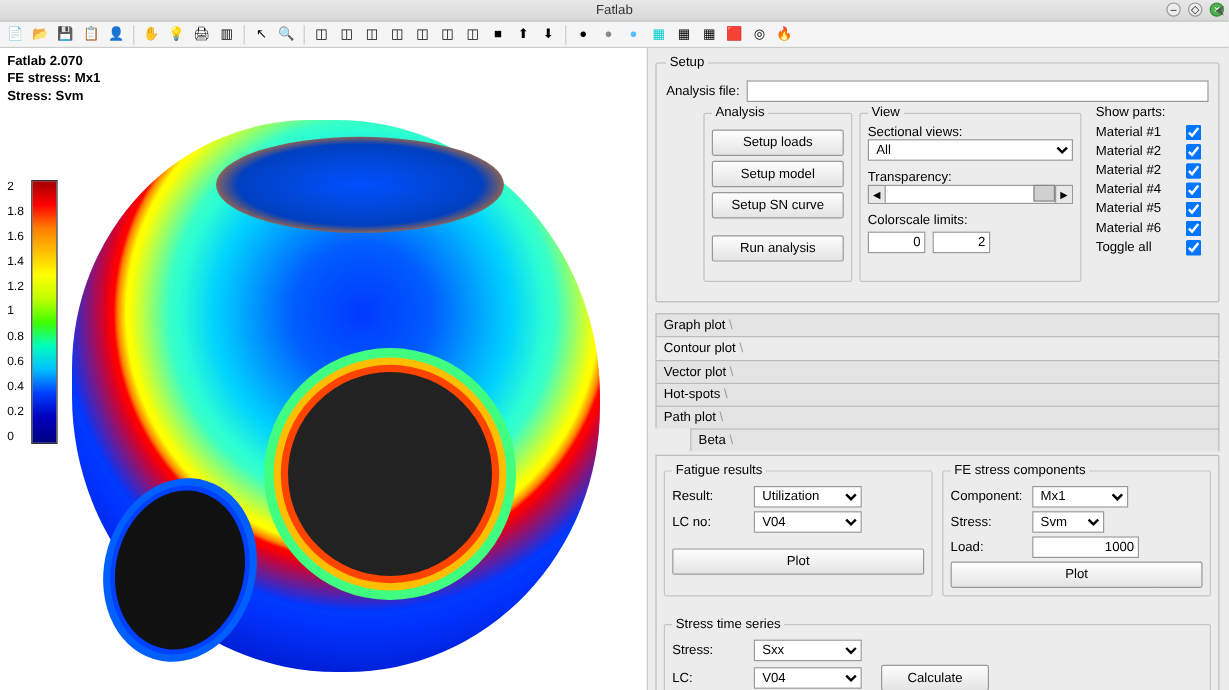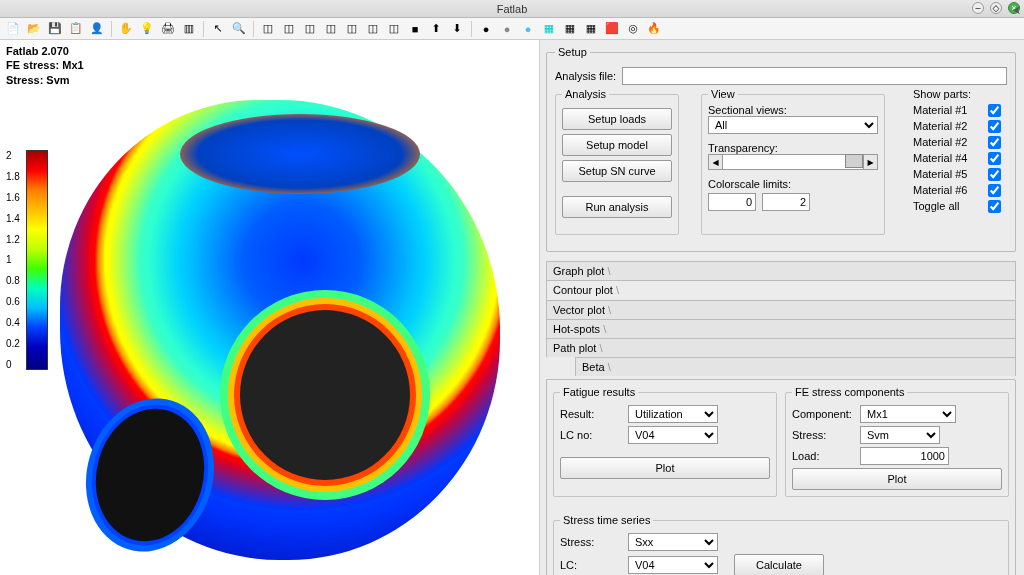--- a/index.html
+++ b/index.html
@@ -28,21 +28,21 @@
   .panel { width:485px; background:#ececec; border-left:1px solid #ccc; padding:6px 8px 6px 6px; overflow-y:auto; position:relative;}
   fieldset{ border:1px solid #bbb; border-radius:2px; padding:6px 8px 8px; margin-bottom:8px; background:#ececec;}
   fieldset.inner{ border:1px solid #c4c4c4; background:#ececec; padding:4px 6px 6px;}
   legend{ font-size:11px; padding:0 3px;}
   .row{ display:flex; align-items:center; gap:6px; margin:3px 0;}
   label{ font-size:11px;}
   input[type=text]{ border:1px solid #999; background:#fff; height:18px; padding:0 3px; font-size:11px;}
   select{ border:1px solid #999; background:#fff; height:18px; font-size:11px; padding:0 2px;}
   button.btn{ background:linear-gradient(#fdfdfd,#e4e4e4); border:1px solid #999; border-radius:2px; height:22px; font-size:11px; cursor:pointer; padding:0 8px;}
   .btn-full{ width:110px; display:block; margin:4px 0;}
-  .setup-grid{ display:flex; gap:22px;}
+  .setup-grid{ display:flex; gap:6px;margin-left:31px;}
   .view-col{ flex:1;}
   .parts-col{ width:100px;}
   .parts-col .pr{ display:flex; justify-content:space-between; align-items:center; height:16px;}
   .slider{ position:relative; height:16px; border:1px solid #999; background:#fff; display:flex; align-items:center;}
   .slider .lar,.slider .rar{ width:14px; height:100%; background:#e8e8e8; border-right:1px solid #999; display:flex; align-items:center; justify-content:center; font-size:8px;}
   .slider .rar{ border-right:none; border-left:1px solid #999;}
   .slider .track{ flex:1; position:relative; height:100%;}
   .slider .thumb{ position:absolute; height:100%; width:18px; background:#d0d0d0; border:1px solid #888; top:-1px;}
   .tabs{ display:flex; gap:0; margin:2px 0 4px;flex-direction:column;}
   .tabs .tab{ padding:3px 6px; border:1px solid #bbb; border-bottom:none; background:#e4e4e4; font-size:11px; cursor:pointer; position:relative; top:1px;}
@@ -233,25 +233,25 @@
             <select style="width:90px"><option>V04</option></select>
             </div>
           <div style="height:10px"></div>
           <button class="btn" style="width:100%">Plot</button>
         </fieldset>
 
         <fieldset class="inner">
           <legend>FE stress components</legend>
           <div class="row">
               <span class="rlabel">Component:</span>
-            <select style="width:96px"><option>Mx1</option></select>
+            <select style="width:80px"><option>Mx1</option></select>
             </div>
           <div class="row">
               <span class="rlabel">Stress:</span>
-            <select style="width:80px"><option>Svm</option></select>
+            <select style="width:60px"><option>Svm</option></select>
             </div>
           <div class="row">
               <span class="rlabel">Load:</span>
             <input type="text" style="width: 89px; text-align: right;" value="1000">
             </div>
           <button class="btn" style="width:100%">Plot</button>
         </fieldset>
       </div>
 
       <fieldset class="inner" style="margin-top:9px">

